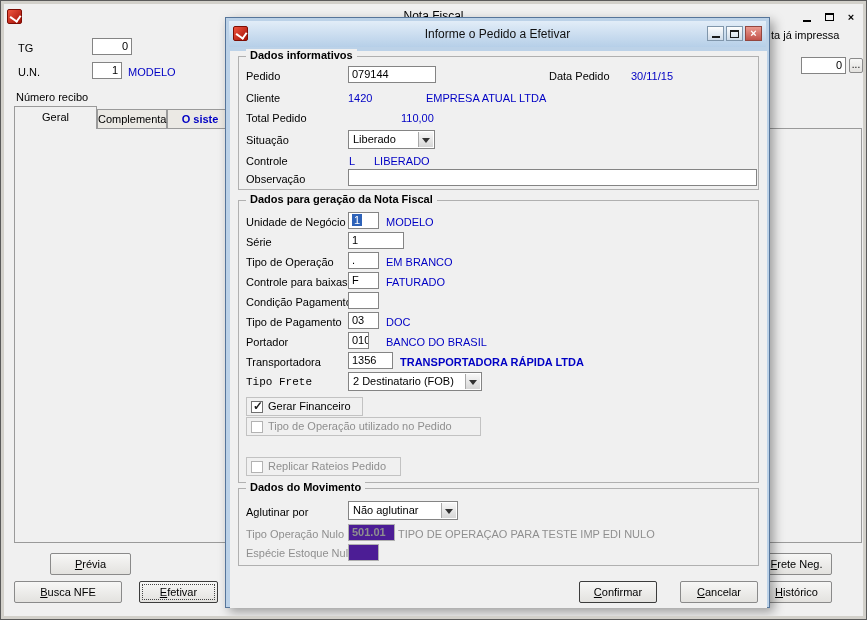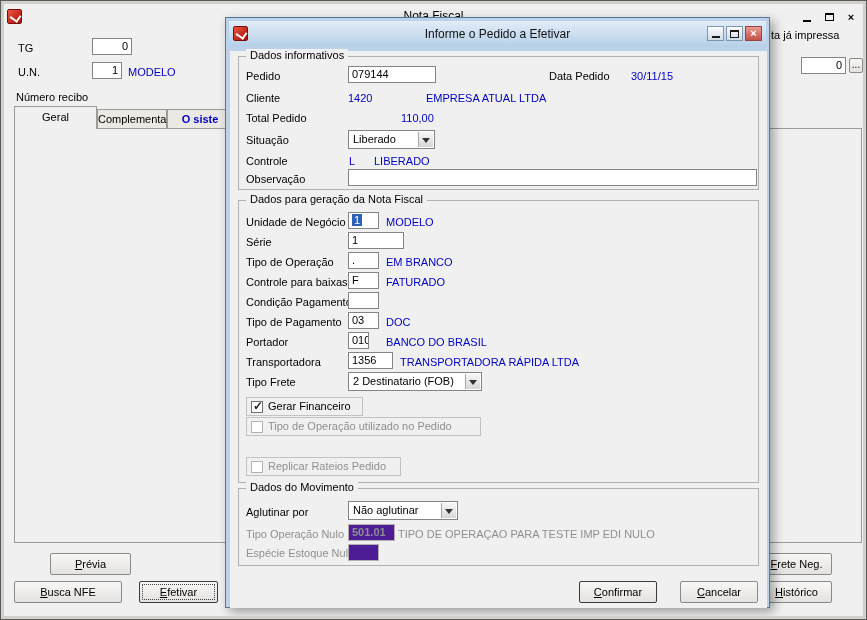--- a/index.html
+++ b/index.html
@@ -18,21 +18,21 @@
   .inp.dis { background:#4c1d95; border-color:#b0b0b0; color:#8f8f8f;font-weight:bold; }
   .sel { background:#2e62b8; color:#fff; padding:0 2px; }
   .combo { position:absolute; background:#fff; border:1px solid #848484; height:19px; line-height:17px; padding:0 18px 0 4px; overflow:hidden; white-space:nowrap; }
   .combo .arr { position:absolute; right:1px; top:1px; bottom:1px; width:15px; background:linear-gradient(#f7f7f7,#d7d7d7); border-left:1px solid #a8a8a8; }
   .combo .arr::after { content:""; position:absolute; left:3px; top:6px; border:4px solid transparent; border-top:5px solid #333; }
   .btn { position:absolute; display:block; background:linear-gradient(#f7f7f6,#e3e2df); border:1px solid #8a8a8a; border-radius:2px; text-align:center; line-height:20px; height:22px; cursor:default; }
   .btn::first-letter { text-decoration:underline; }
   .btn.default { border-color:#3c3c3c; }
   .btn.focus { outline:1px dotted #444; outline-offset:-4px; }
   .group { position:absolute; border:1px solid #b0b0b0; }
-  .gtitle { position:absolute; top:-8px; left:7px; background:#f0f0f0; padding:0 4px; font-weight:normal; white-space:nowrap; }
+  .gtitle { position:absolute; top:-8px; left:7px; background:#f0f0f0; padding:0 4px; font-weight:bold; white-space:nowrap; }
   .tab { position:absolute; border:1px solid #9a9a9a; border-bottom:none; background:#ebe9e4; text-align:center; top:109px; height:19px; line-height:18px; z-index:1; }
   .tab.active { top:106px; height:23px; line-height:21px; background:#f0f0f0; z-index:3; }
   .tab.tab-blue { color:#0000C4; font-weight:bold; }
   .panel { position:absolute; left:14px; top:128px; width:848px; height:415px; border:1px solid #9a9a9a; background:#f0f0f0; z-index:2; }
   .cbrow { position:absolute; border:1px solid #c2c2c2; height:19px; background:#f0f0f0; }
   .cbox { position:absolute; left:4px; top:3px; width:12px; height:12px; background:#fff; border:1px solid #707070; }
   .cbox.dis { border-color:#b2b2b2; }
   .cbox.checked::after { content:"\2713"; position:absolute; left:1px; top:-3px; font-size:12px; font-weight:bold; color:#1a1a1a; }
   .cblabel { position:absolute; left:21px; top:2px; white-space:nowrap; }
   .appicon { position:absolute; width:15px; height:15px; background:linear-gradient(135deg,#ef5540,#a30f05); border:1px solid #7d0d04; border-radius:2px; }
@@ -200,22 +200,22 @@
       <div class="lbl" style="left:16px;top:245px;">Condição Pagamento</div>
       <div class="inp" style="left:118px;top:241px;width:31px;"></div>
       <div class="lbl" style="left:16px;top:265px;">Tipo de Pagamento</div>
       <div class="inp" style="left:118px;top:261px;width:31px;">03</div>
       <div class="lbl blue" style="left:156px;top:265px;">DOC</div>
       <div class="lbl" style="left:16px;top:285px;">Portador</div>
       <div class="inp" style="left:118px;top:281px;width:21px;">010</div>
       <div class="lbl blue" style="left:156px;top:285px;">BANCO DO BRASIL</div>
       <div class="lbl" style="left:16px;top:305px;">Transportadora</div>
       <div class="inp" style="left:118px;top:301px;width:45px;">1356</div>
-      <div class="lbl blue" style="left:170px;top:305px;">TRANSPORTADORA RÁPIDA LTDA</div>
-      <div class="lbl" style="left:16px;top:325px;">Tipo Frete</div>
+      <div class="lbl blue" style="left:170px;top:305px;font-weight:bold;">TRANSPORTADORA RÁPIDA LTDA</div>
+      <div class="lbl" style="left:16px;top:325px;font-family:Liberation Mono, monospace;">Tipo Frete</div>
       <div class="combo" style="left:118px;top:321px;width:134px;">
         <span>2 Destinatario (FOB)</span>
         <span class="arr"></span>
       </div>
 
       <div class="cbrow" style="left:16px;top:346px;width:117px;">
         <span class="cbox checked"></span>
         <span class="cblabel">Gerar Financeiro</span>
       </div>
       <div class="cbrow" style="left:16px;top:366px;width:235px;">

